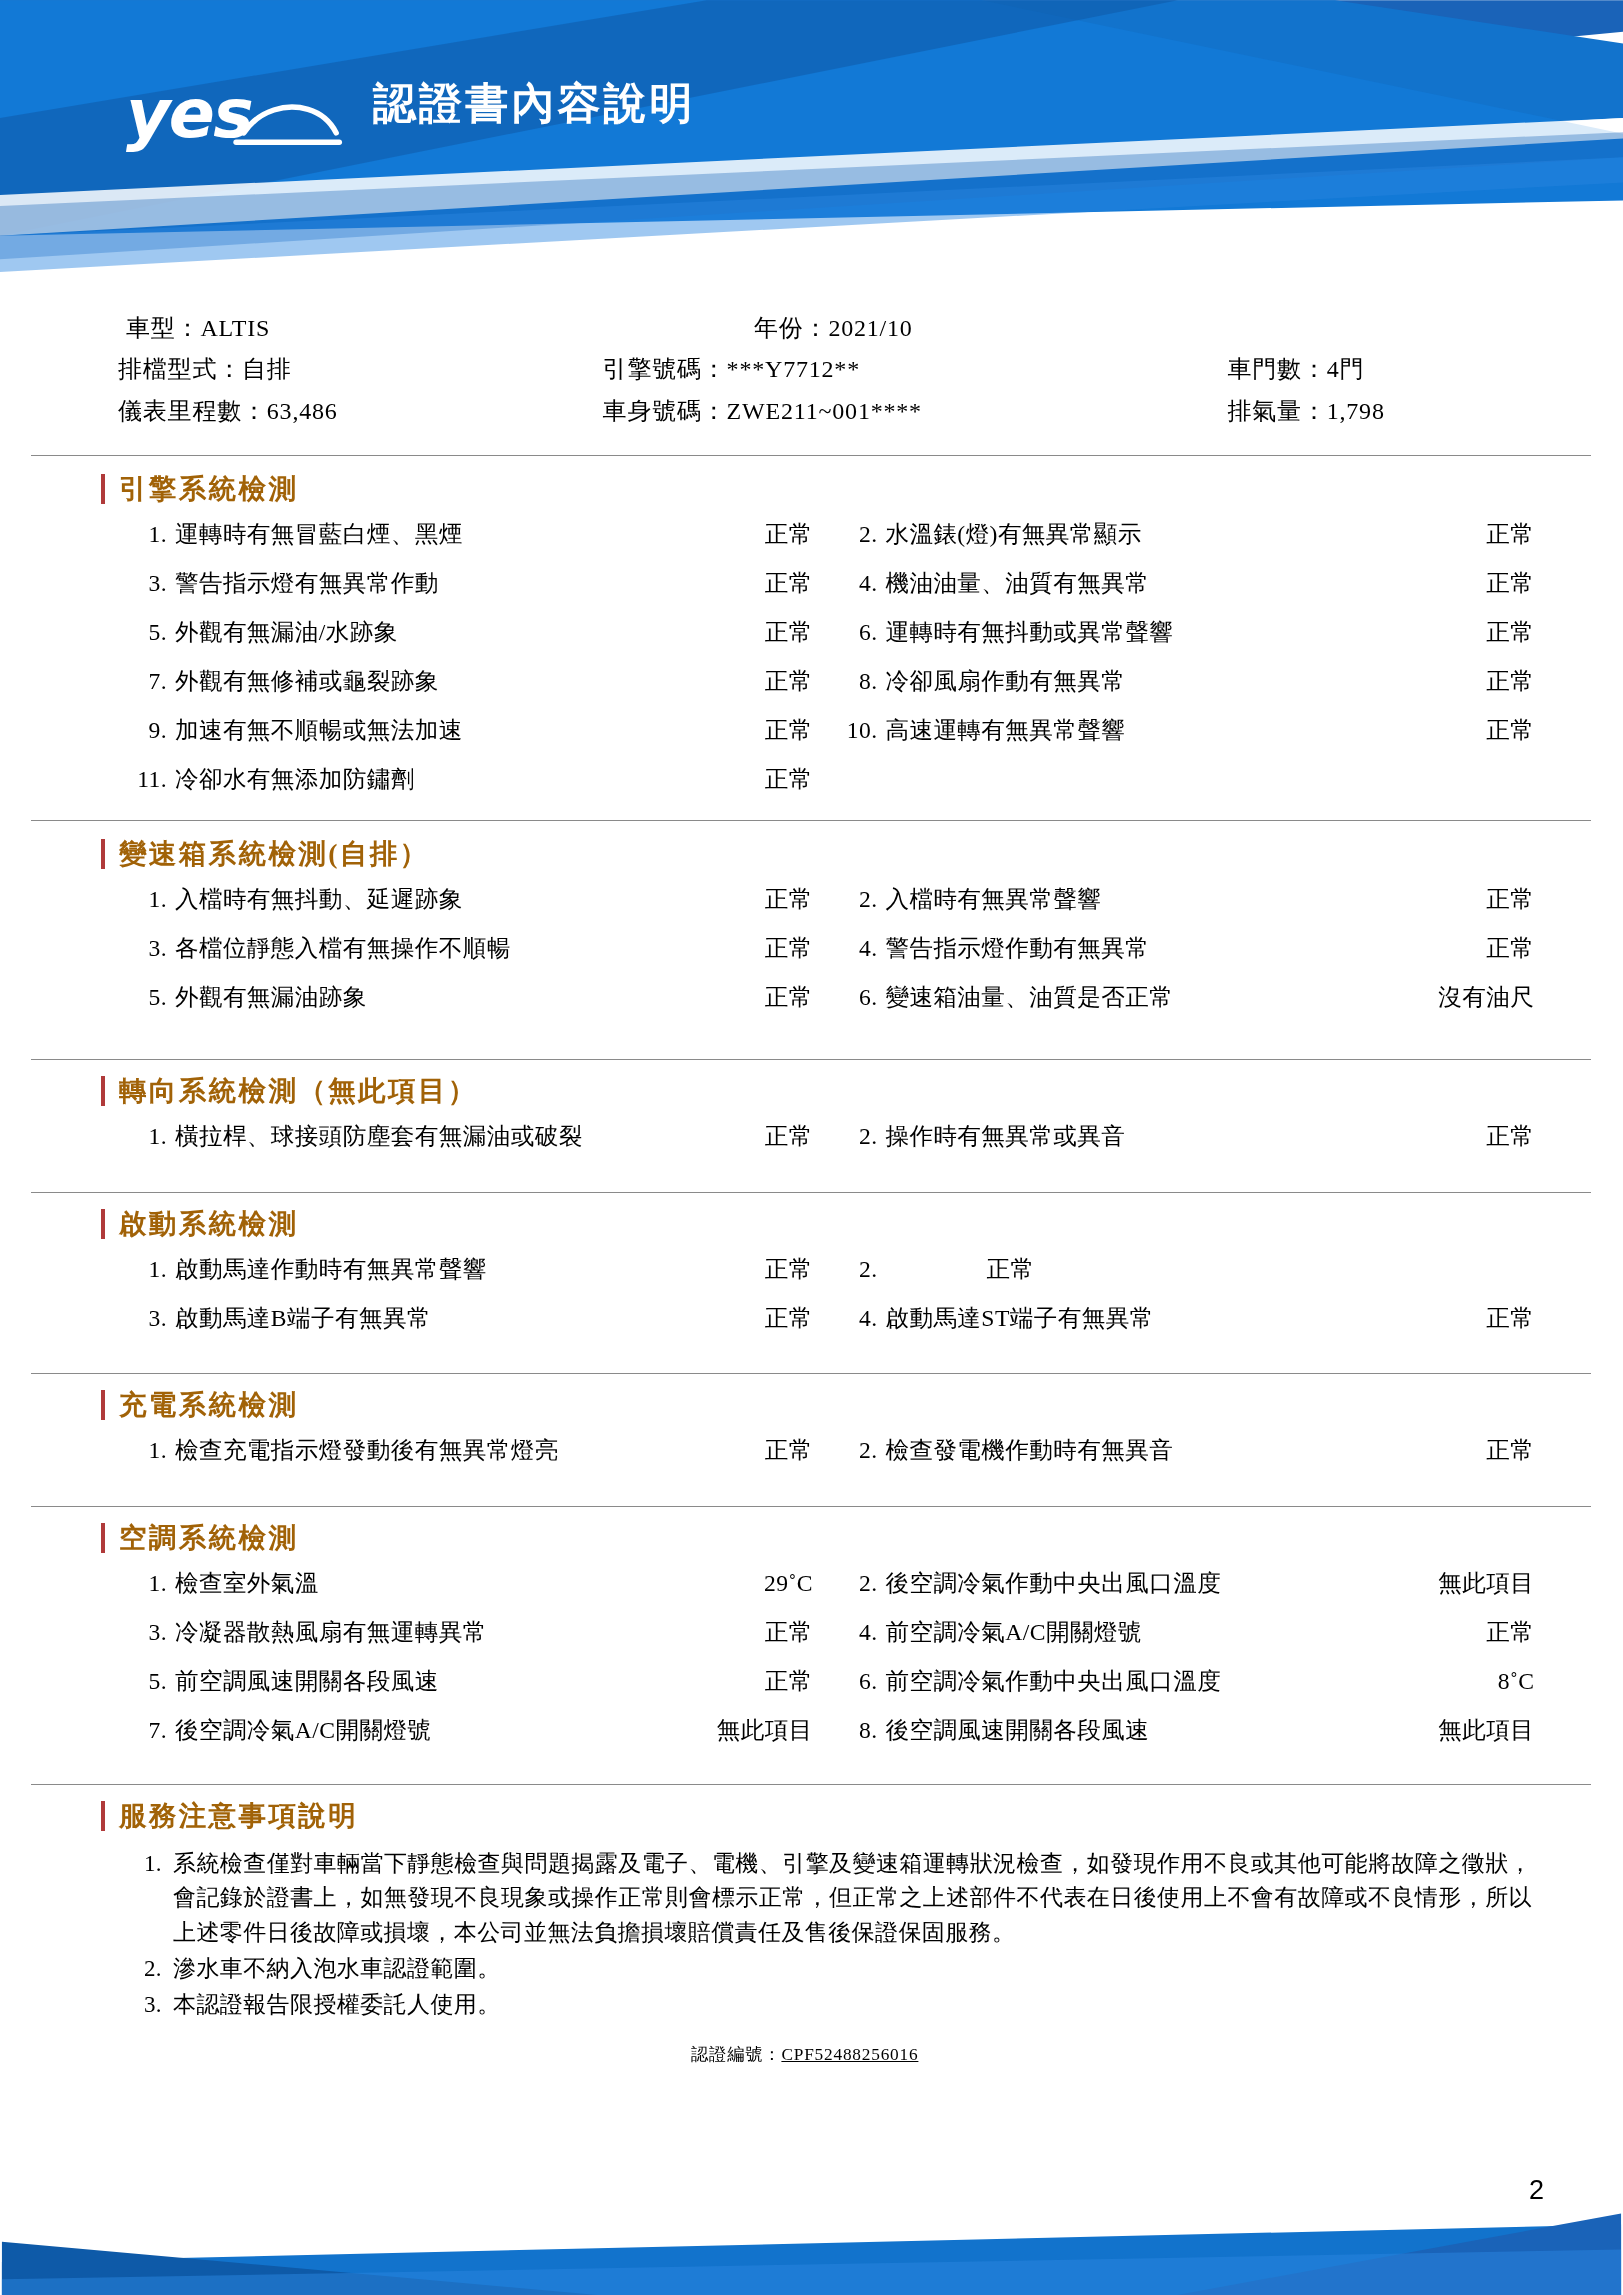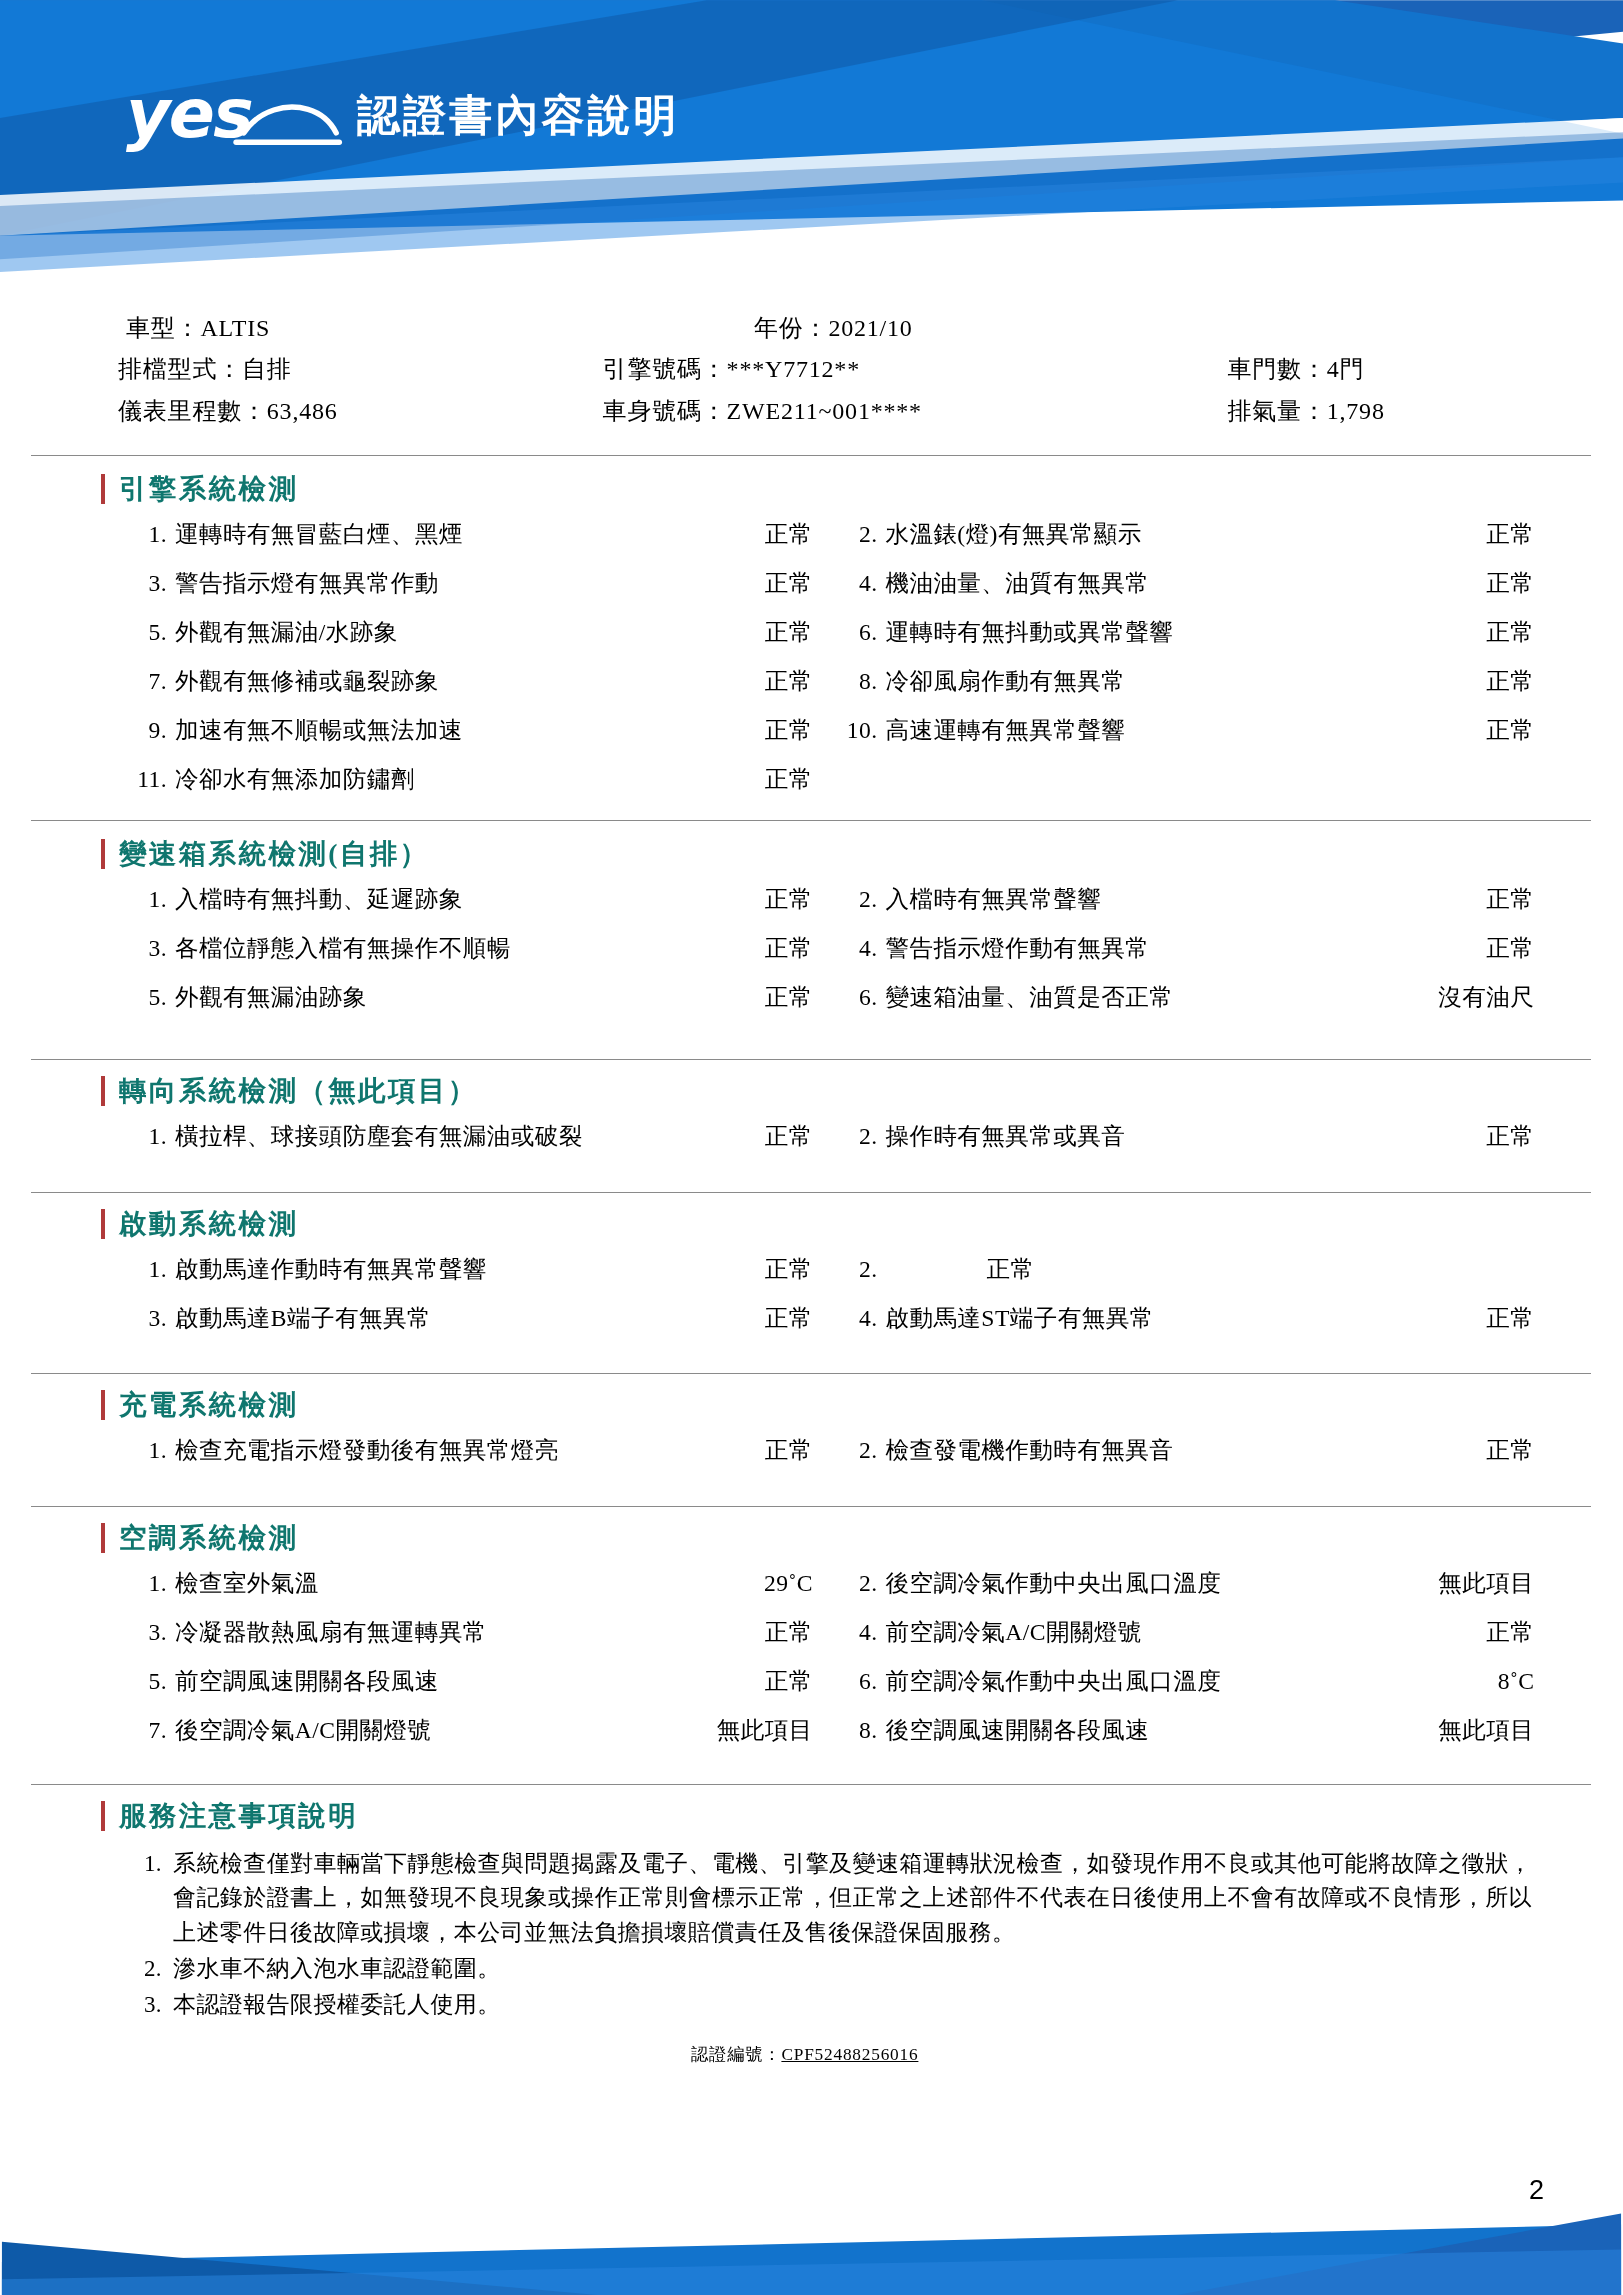--- a/index.html
+++ b/index.html
@@ -26,22 +26,22 @@
     width: 1623px;
     height: 291px;
     overflow: hidden;
   }
   .hdr-svg { position:absolute; top:0; left:0; }
   .logo-wrap {
     position: absolute;
     left: 126px;
     top: 75px;
     display: flex;
-    align-items: center;
-    gap: 3px;
+    align-items: flex-start;
+    gap: 19px;
   }
   .logo-yes {
     position: relative;
     width: 228px;
     height: 86px;
   }
   .logo-yes .txt {
     font-family: "DejaVu Sans", sans-serif;
     font-size: 68px;
     font-weight: bold;
@@ -92,21 +92,21 @@
     gap: 14px;
   }
   .sec-bar {
     width: 3.9px;
     height: 30px;
     background: #b03a3a;
   }
   .sec-title {
     font-size: 27.5px;
     font-weight: bold;
-    color: #0f766e;
+    color: #a16207;
     letter-spacing: 2.4px;
     font-family: "Liberation Serif", serif;
   }
   .items {
     margin-top: 11px;
     margin-left: 118px;
     width: 1421px;
     font-size: 23.6px;
     letter-spacing: 0.4px;
   }

